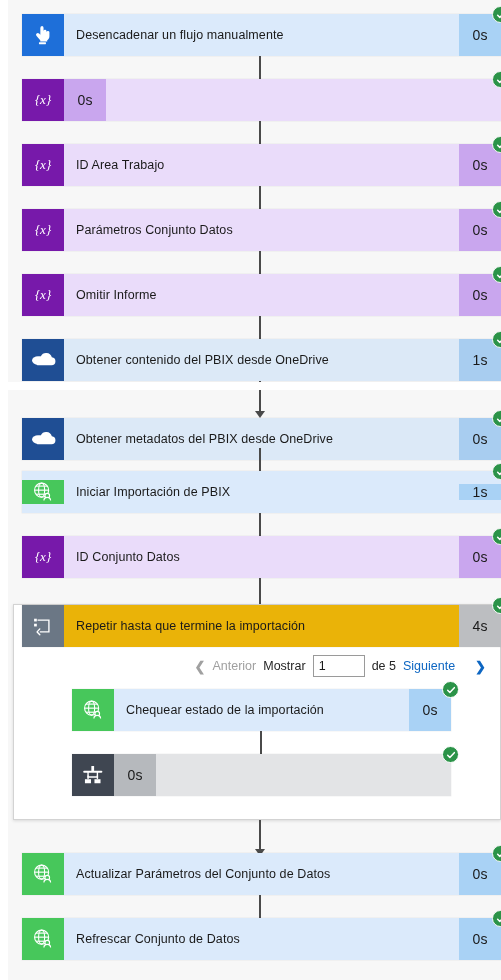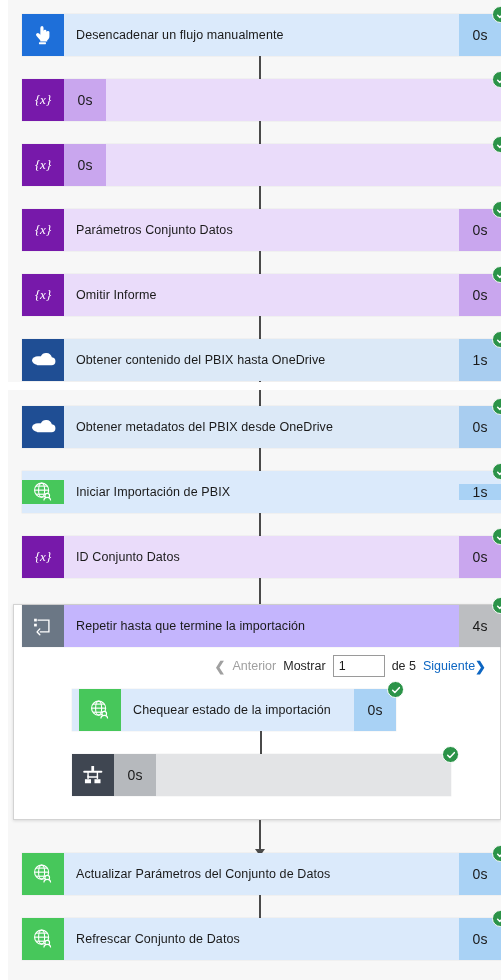--- a/index.html
+++ b/index.html
@@ -57,21 +57,21 @@
   }
   .status-badge svg { display:block; }
   .t-body-blue   { background: #dce9f7; }
   .t-dur-blue    { background: #a8cdf0; }
   .t-body-lblue  { background: #dbeafb; }
   .t-dur-lblue   { background: #a9d2f5; }
   .t-body-purple { background: #eadcfa; }
   .t-dur-purple  { background: #c9a6ee; }
   .t-body-gray   { background: #e3e4e6; }
   .t-dur-gray    { background: #b6b9bd; }
-  .t-body-lgray  { background: #c4b5fd; }
+  .t-body-lgray  { background: #eab308; }
   .t-dur-lgray   { background: #bcbec1; margin-left: 22px; }
 
   .ic-blue   { background: #1e6fd9; }
   .ic-navy   { background: #1f4e94; }
   .ic-purple { background: #7719aa; }
   .ic-green  { background: #47c75b; }
   .ic-slate  { background: #6b7785; }
   .ic-dark   { background: #3f4651; }
 
   
@@ -104,21 +104,21 @@
   .pager {
     position: absolute;
     right: 14px;
     display: flex; align-items: center; gap: 7px;
     font-size: 12.5px;
     color: #262626;
   }
   .pager .chev { font-size: 13px; font-weight: bold; }
   .pager .disabled { color: #a0a0a0; }
   .pager .link { color: #0d66c2; cursor: pointer; }
-  .pager .link-wrap { display:flex; gap:0; cursor:pointer; }
+  .pager .link-wrap { display:flex; gap:20px; cursor:pointer; }
   .pager input {
     width: 52px; height: 22px;
     border: 1px solid #9a9a9a;
     background: #ffffff;
     font-family: "Liberation Sans", sans-serif;
     font-size: 12.5px;
     color: #1a1a1a;
     padding: 0 5px;
   }
   
@@ -169,20 +169,21 @@
     <div class="line"></div>
       <div class="head"></div>
   </div>
 
   <div class="card t-body-purple" style="left:14px; top:144px; width:479px;">
     <div class="card-icon ic-purple">
       <svg width="26" height="20" viewBox="0 0 30 22">
           <text x="15" y="16" font-family="'Liberation Serif',serif" font-size="15" font-style="italic" fill="#fff" text-anchor="middle">{x}</text>
         </svg>
     </div>
+    <div class="card-title t-body-purple">ID Area Trabajo</div>
     <div class="card-duration t-dur-purple">0s</div>
     <div class="status-badge">
       <svg width="10" height="10" viewBox="0 0 12 12">
           <path d="M2 6.3l2.6 2.6L10 3.2" stroke="#fff" stroke-width="1.8" fill="none" stroke-linecap="round" stroke-linejoin="round"></path>
         </svg>
     </div>
   </div>
   <div class="connector" style="top:186px; height:36px;">
     <div class="line"></div>
       <div class="head"></div>
@@ -226,36 +227,36 @@
       <div class="head"></div>
   </div>
 
   <div class="card t-body-blue" style="left:14px; top:339px; width:479px;">
     <div class="card-icon ic-navy">
       <svg width="26" height="18" viewBox="0 0 32 20" fill="#fff">
         <ellipse cx="10" cy="10.5" rx="7.5" ry="5.2"></ellipse>
         <path d="M13 16.5h13.5a5 5 0 0 0 .4-9.96A7.4 7.4 0 0 0 13.2 5.6 6.3 6.3 0 0 0 9 16.5z"></path>
       </svg>
     </div>
-    <div class="card-title t-body-blue">Obtener contenido del PBIX hasta OneDrive</div>
+    <div class="card-title t-body-blue">Obtener contenido del PBIX desde OneDrive</div>
     <div class="card-duration t-dur-blue">1s</div>
     <div class="status-badge">
       <svg width="10" height="10" viewBox="0 0 12 12">
           <path d="M2 6.3l2.6 2.6L10 3.2" stroke="#fff" stroke-width="1.8" fill="none" stroke-linecap="round" stroke-linejoin="round"></path>
         </svg>
     </div>
   </div>
   <div class="connector" style="top:381px; height:37px;">
     <div class="line"></div>
       <div class="head"></div>
   </div>
 
   <div class="seam" style="top:382px; height:8px;"></div>
 
-  <div class="card t-body-blue" style="left:14px; top:406px; width:479px;">
+  <div class="card t-body-blue" style="left:14px; top:418px; width:479px;">
     <div class="card-icon ic-navy">
       <svg width="26" height="18" viewBox="0 0 32 20" fill="#fff">
         <ellipse cx="10" cy="10.5" rx="7.5" ry="5.2"></ellipse>
         <path d="M13 16.5h13.5a5 5 0 0 0 .4-9.96A7.4 7.4 0 0 0 13.2 5.6 6.3 6.3 0 0 0 9 16.5z"></path>
       </svg>
     </div>
     <div class="card-title t-body-blue">Obtener metadatos del PBIX desde OneDrive</div>
     <div class="card-duration t-dur-blue">0s</div>
     <div class="status-badge">
       <svg width="10" height="10" viewBox="0 0 12 12">
@@ -337,21 +338,21 @@
       <span class="disabled">Anterior</span>
       <span>Mostrar</span>
       <input type="text" value="1" style="">
       <span>de 5</span>
       <span class="link-wrap">
         <span class="link">Siguiente</span>
         <span class="chev link">❯</span>
       </span>
     </div>
 
-    <div class="card t-body-lblue" style="left:58px; top:84px; width:324px;padding-left:7px;">
+    <div class="card t-body-lblue" style="left:58px; top:84px; width:379px;">
       <div class="card-icon ic-green">
         <svg width="24" height="24" viewBox="0 0 26 26" fill="none" stroke="#fff" stroke-width="1.25">
           <circle cx="11.5" cy="11" r="7.6"></circle>
           <ellipse cx="11.5" cy="11" rx="3.3" ry="7.6"></ellipse>
           <line x1="3.9" y1="11" x2="19.1" y2="11"></line>
           <line x1="5.3" y1="6.6" x2="17.7" y2="6.6"></line>
           <line x1="5.3" y1="15.4" x2="17.7" y2="15.4"></line>
           <circle cx="17.6" cy="17" r="2.5" fill="#47c75b"></circle>
           <path d="M14 22.3c0-2.1 1.6-3.4 3.6-3.4s3.6 1.3 3.6 3.4" fill="#47c75b"></path>
         </svg>

